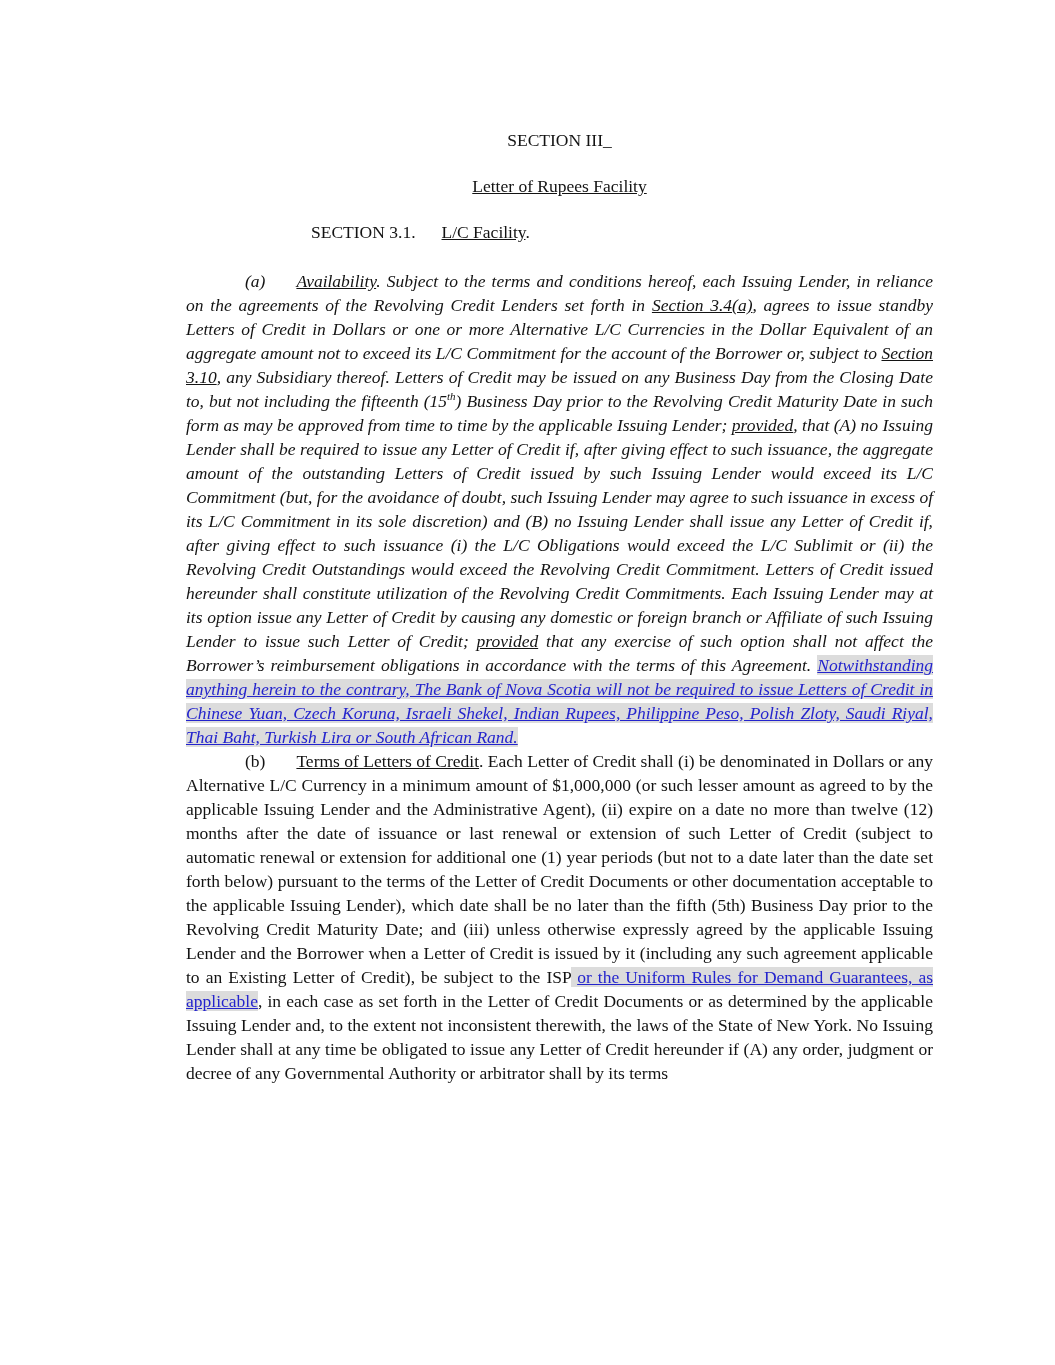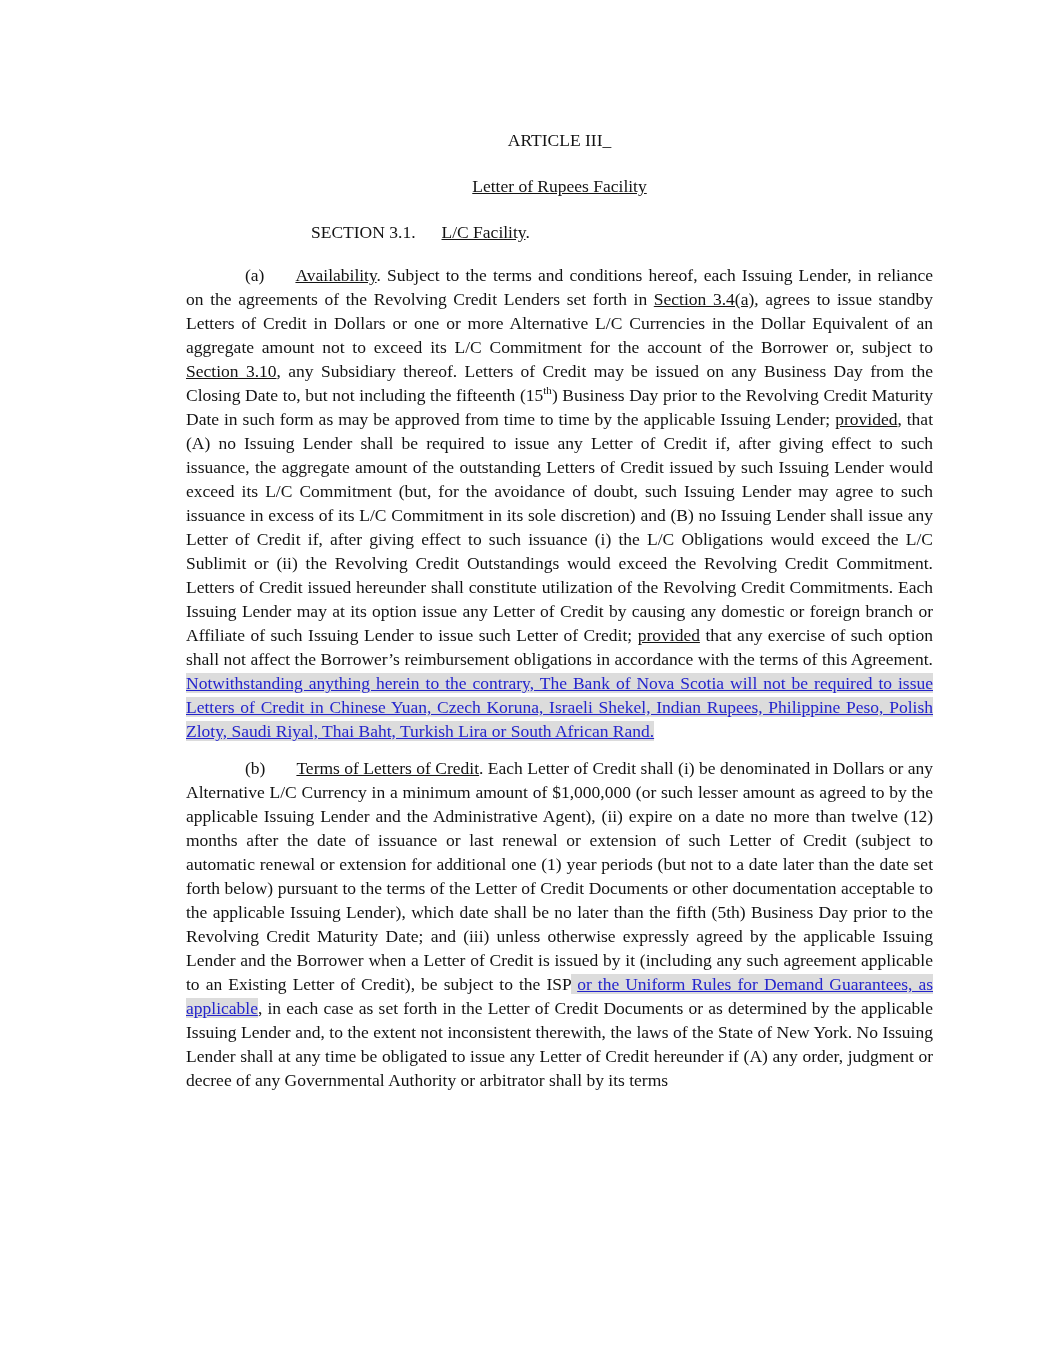--- a/index.html
+++ b/index.html
@@ -23,41 +23,41 @@
     top:128px;
     width:747px;
     color:var(--body-text);
     font-family:"Liberation Serif","DejaVu Serif",serif;
     font-size:17.5px;
     line-height:24px;
     text-align:justify;
   }
   p{margin:0;}
   .center{text-align:center;margin-bottom:22px;}
-  .section-line{text-align:left;text-indent:125px;margin-bottom:19px;}
+  .section-line{text-align:left;text-indent:125px;margin-bottom:25px;}
   .body-para{text-indent:59px;}
-  .para-a{margin-bottom:13px;}
+  .para-a{font-style:italic;}
   .tab{display:inline-block;width:31px;}
   .tab-sm{display:inline-block;width:26px;}
   .u{text-decoration:underline;}
   .sup{vertical-align:super;font-size:11px;line-height:0;}
   .ins{
     color:var(--insertion-blue);
     background:var(--highlight-gray);
     text-decoration:underline;
   }
   .ins-space{background:var(--highlight-gray);}
 </style>
 </head>
 <body>
 
 <div class="page">
   <div class="content">
 
-    <p class="center">ARTICLE III_</p>
+    <p class="center">SECTION III_</p>
 
     <p class="center"><span class="u">Letter of Rupees Facility</span></p>
 
     <p class="section-line"><span>SECTION 3.1.</span><span class="tab-sm"></span><span class="u">L/C Facility</span><span>.</span></p>
 
     <p class="body-para para-a"><span>(a)</span><span class="tab"></span><span class="u">Availability</span><span>.  Subject to the terms and conditions hereof, each Issuing Lender, in reliance on the agreements of the Revolving Credit Lenders set forth in </span><span class="u">Section 3.4(a)</span><span>, agrees to issue standby Letters of Credit in Dollars or one or more Alternative L/C Currencies in the Dollar Equivalent of an aggregate amount not to exceed its L/C Commitment for the account of the Borrower or, subject to </span><span class="u">Section 3.10</span><span>, any Subsidiary thereof.  Letters of Credit may be issued on any Business Day from the Closing Date to, but not including the fifteenth (15</span><sup class="sup">th</sup><span>) Business Day prior to the Revolving Credit Maturity Date in such form as may be approved from time to time by the applicable Issuing Lender; </span><span class="u">provided</span><span>, that (A) no Issuing Lender shall be required to issue any Letter of Credit if, after giving effect to such issuance, the aggregate amount of the outstanding Letters of Credit issued by such Issuing Lender would exceed its L/C Commitment (but, for the avoidance of doubt, such Issuing Lender may agree to such issuance in excess of its L/C Commitment in its sole discretion) and (B) no Issuing Lender shall issue any Letter of Credit if, after giving effect to such issuance (i) the L/C Obligations would exceed the L/C Sublimit or (ii) the Revolving Credit Outstandings would exceed the Revolving Credit Commitment.  Letters of Credit issued hereunder shall constitute utilization of the Revolving Credit Commitments.  Each Issuing Lender may at its option issue any Letter of Credit by causing any domestic or foreign branch or Affiliate of such Issuing Lender to issue such Letter of Credit; </span><span class="u">provided</span><span> that any exercise of such option shall not affect the Borrower’s reimbursement obligations in accordance with the terms of this Agreement.  </span><span class="ins">Notwithstanding anything herein to the contrary, The Bank of Nova Scotia will not be required to issue Letters of Credit in Chinese Yuan, Czech Koruna, Israeli Shekel, Indian Rupees, Philippine Peso, Polish Zloty, Saudi Riyal, Thai Baht, Turkish Lira or South African Rand.</span></p>
 
     <p class="body-para"><span>(b)</span><span class="tab"></span><span class="u">Terms of Letters of Credit</span><span>.  Each Letter of Credit shall (i) be denominated in Dollars or any Alternative L/C Currency in a minimum amount of $1,000,000 (or such lesser amount as agreed to by the applicable Issuing Lender and the Administrative Agent), (ii) expire on a date no more than twelve (12) months after the date of issuance or last renewal or extension of such Letter of Credit (subject to automatic renewal or extension for additional one (1) year periods (but not to a date later than the date set forth below) pursuant to the terms of the Letter of Credit Documents or other documentation acceptable to the applicable Issuing Lender), which date shall be no later than the fifth (5th) Business Day prior to the Revolving Credit Maturity Date; and (iii) unless otherwise expressly agreed by the applicable Issuing Lender and the Borrower when a Letter of Credit is issued by it (including any such agreement applicable to an Existing Letter of Credit), be subject to the ISP</span><span class="ins-space"> </span><span class="ins">or the Uniform Rules for Demand Guarantees, as applicable</span><span>, in each case as set forth in the Letter of Credit Documents or as determined by the applicable Issuing Lender and, to the extent not inconsistent therewith, the laws of the State of New York.  No Issuing Lender shall at any time be obligated to issue any Letter of Credit hereunder if (A) any order, judgment or decree of any Governmental Authority or arbitrator shall by its terms</span></p>
 
   </div>

